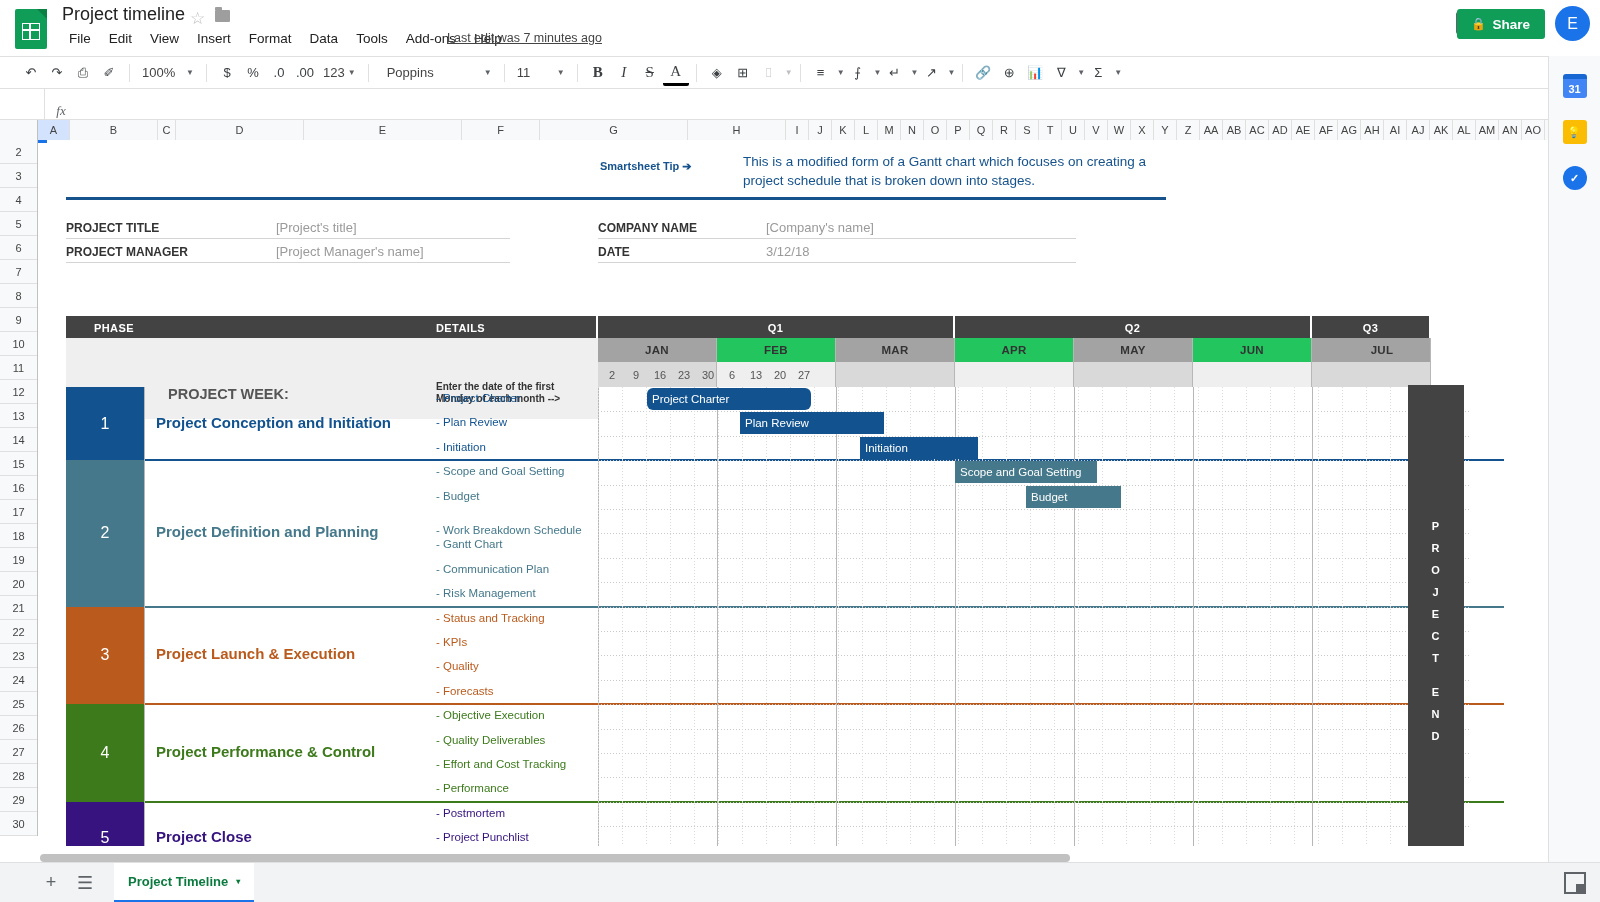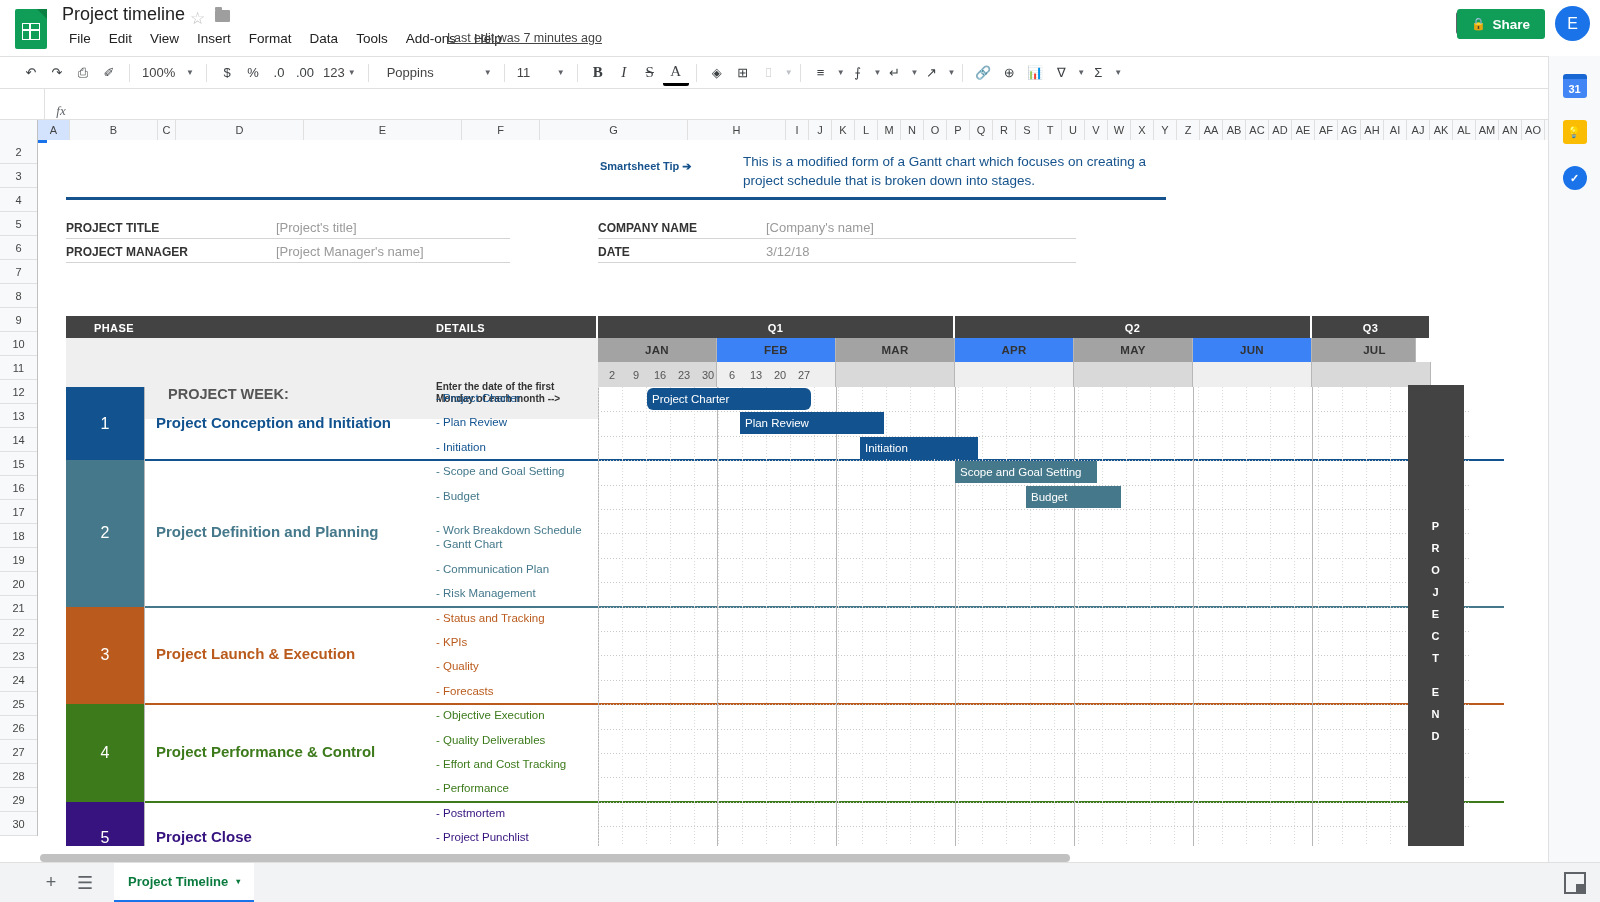--- a/index.html
+++ b/index.html
@@ -176,21 +176,21 @@
   .infoval { position: absolute; font-size: 13px; color: #9a9a9a; }
   .infoline { position: absolute; height: 1px; background: #d4d4d4; }
 
   
   .g-dark { position: absolute; background: #434343; }
   .g-hdrlabel { position: absolute; font-size: 11px; font-weight: bold;
                 color: #fff; letter-spacing: .4px; }
   .g-mon { position: absolute; height: 24px; display: flex; align-items: center;
            justify-content: center; font-size: 11.5px; font-weight: bold;
            color: #333; letter-spacing: .3px; border-right: 1px solid #b7b7b7; }
-  .g-mon.lt { background: #3b82f6; }
+  .g-mon.lt { background: #22c55e; }
   .g-mon.dk { background: #a3a3a3; }
   .g-week { position: absolute; height: 25px; display: flex; align-items: center;
             justify-content: center; font-size: 11px; color: #555; }
   .g-weekband { position: absolute; height: 25px; }
 
   .projweek { position: absolute; font-size: 14.5px; font-weight: bold; color: #555; }
   .enternote { position: absolute; font-size: 10px; font-weight: bold;
                color: #333; line-height: 12px; width: 150px; }
 
   .phasebox { position: absolute; display: flex; align-items: center;
@@ -466,21 +466,21 @@
             <div class="g-hdrlabel" style="left:1274px;top:182px;width:117px;text-align:center;">Q3</div>
             <div class="g-dark" style="left:28px;top:176px;width:530px;height:22px;"></div>
             <div class="g-hdrlabel" style="left:56px;top:182px;">PHASE</div>
             <div class="g-hdrlabel" style="left:398px;top:182px;">DETAILS</div>
             <div class="g-mon dk" style="left:560px;top:198px;width:119px;">JAN</div>
             <div class="g-mon lt" style="left:679px;top:198px;width:119px;">FEB</div>
             <div class="g-mon dk" style="left:798px;top:198px;width:119px;">MAR</div>
             <div class="g-mon lt" style="left:917px;top:198px;width:119px;">APR</div>
             <div class="g-mon dk" style="left:1036px;top:198px;width:119px;">MAY</div>
             <div class="g-mon lt" style="left:1155px;top:198px;width:119px;">JUN</div>
-            <div class="g-mon dk" style="left:1274px;top:198px;width:104px;padding-left:22px;">JUL</div>
+            <div class="g-mon dk" style="left:1274px;top:198px;width:119px;padding-left:22px;">JUL</div>
             <div style="position:absolute;left:28px;top:198px;width:532px;height:81px;background:#efefef;"></div>
             <div class="projweek" style="left:130px;top:246px;">PROJECT WEEK:</div>
             <div class="enternote" style="left:398px;top:241px;">Enter the date of the first Monday of each month --&gt;</div>
             <div class="g-weekband" style="left:560px;top:222px;width:119px;background:#d9d9d9;border-right:1px solid #b7b7b7;"></div>
             <div class="g-weekband" style="left:679px;top:222px;width:119px;background:#efefef;border-right:1px solid #b7b7b7;"></div>
             <div class="g-weekband" style="left:798px;top:222px;width:119px;background:#d9d9d9;border-right:1px solid #b7b7b7;"></div>
             <div class="g-weekband" style="left:917px;top:222px;width:119px;background:#efefef;border-right:1px solid #b7b7b7;"></div>
             <div class="g-weekband" style="left:1036px;top:222px;width:119px;background:#d9d9d9;border-right:1px solid #b7b7b7;"></div>
             <div class="g-weekband" style="left:1155px;top:222px;width:119px;background:#efefef;border-right:1px solid #b7b7b7;"></div>
             <div class="g-weekband" style="left:1274px;top:222px;width:119px;background:#d9d9d9;border-right:1px solid #b7b7b7;"></div>

